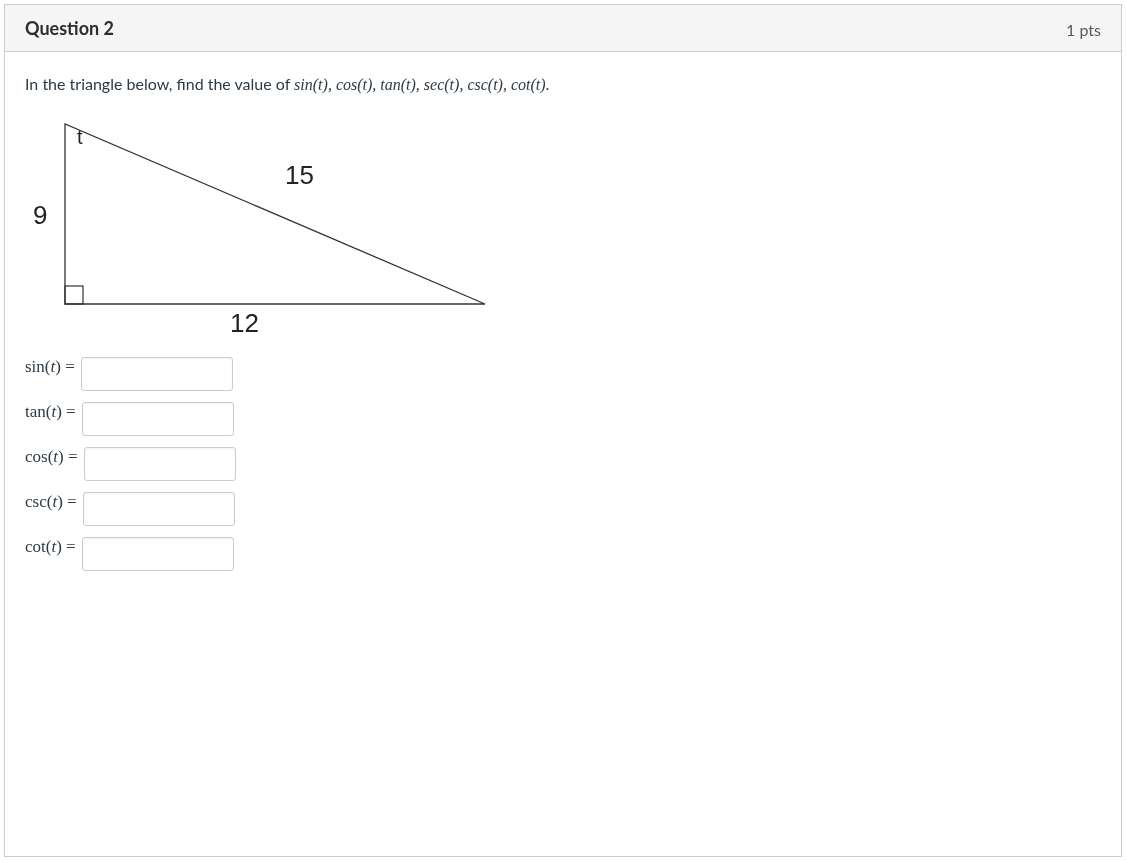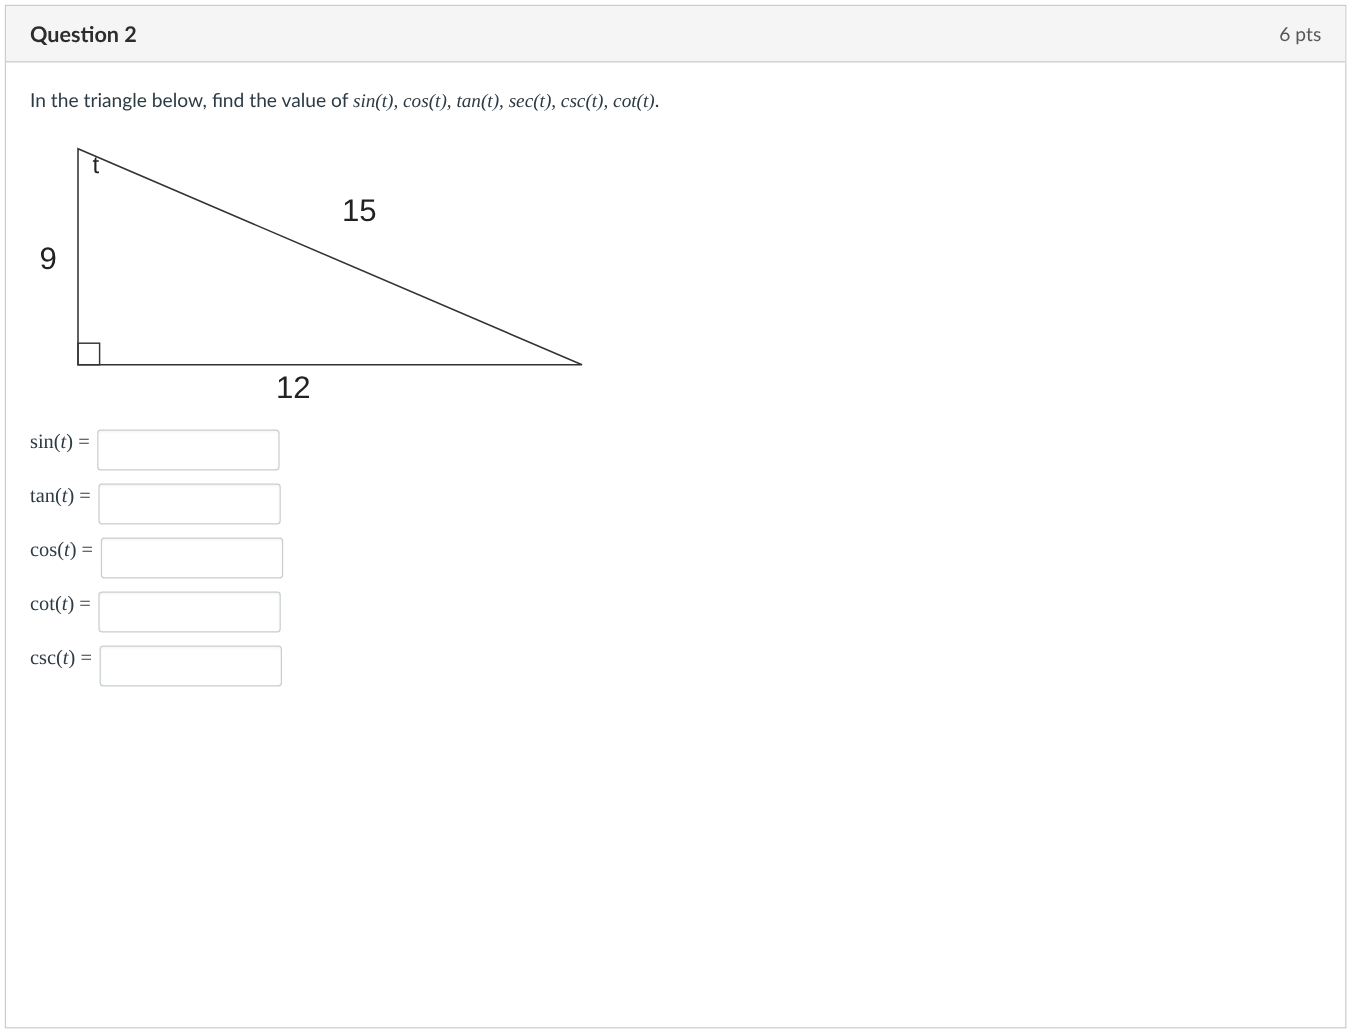--- a/index.html
+++ b/index.html
@@ -13,21 +13,21 @@
   .question-card {
     border: 1px solid #c7cdd1;
     margin: 4px;
     width: 1118px;
     height: 853px;
     background: #fff;
   }
   .question-header {
     display: flex;
     justify-content: space-between;
-    align-items: center;
+    align-items: flex-end;
     background: #f5f5f5;
     border-bottom: 1px solid #c7cdd1;
     padding: 12px 20px;
   }
   .question-title {
     font-weight: 700;
     font-size: 18px;
     color: #2d2d2d;
   }
   .question-points {
@@ -88,21 +88,21 @@
     fill: #222;
   }
 </style>
 </head>
 <body>
 
 <div class="question-card">
 
   <div class="question-header">
     <div class="question-title">Question 2</div>
-    <div class="question-points">6 pts</div>
+    <div class="question-points">1 pts</div>
   </div>
 
   <div class="question-body">
 
     <div class="prompt">
       <span>In the triangle below, find the value of </span><span class="mathit">sin(t), cos(t), tan(t), sec(t), csc(t), cot(t)</span><span>.</span>
     </div>
 
     <div class="triangle-wrap">
       <svg width="480" height="230" viewBox="0 0 480 230">
@@ -130,25 +130,25 @@
         <input class="answer-input" type="text" style="">
       </div>
 
       <div class="answer-row">
         <span class="answer-label"><span class="fn">cos</span>(<span class="arg">t</span>) = </span>
         <input class="answer-input" type="text" style="">
       </div>
 
 
       <div class="answer-row">
-        <span class="answer-label"><span class="fn">cot</span>(<span class="arg">t</span>) = </span>
+        <span class="answer-label"><span class="fn">csc</span>(<span class="arg">t</span>) = </span>
         <input class="answer-input" type="text" style="">
       </div>
 
       <div class="answer-row">
-        <span class="answer-label"><span class="fn">csc</span>(<span class="arg">t</span>) = </span>
+        <span class="answer-label"><span class="fn">cot</span>(<span class="arg">t</span>) = </span>
         <input class="answer-input" type="text" style="">
       </div>
 
     </div>
 
   </div>
 </div>
 
 </body></html>

